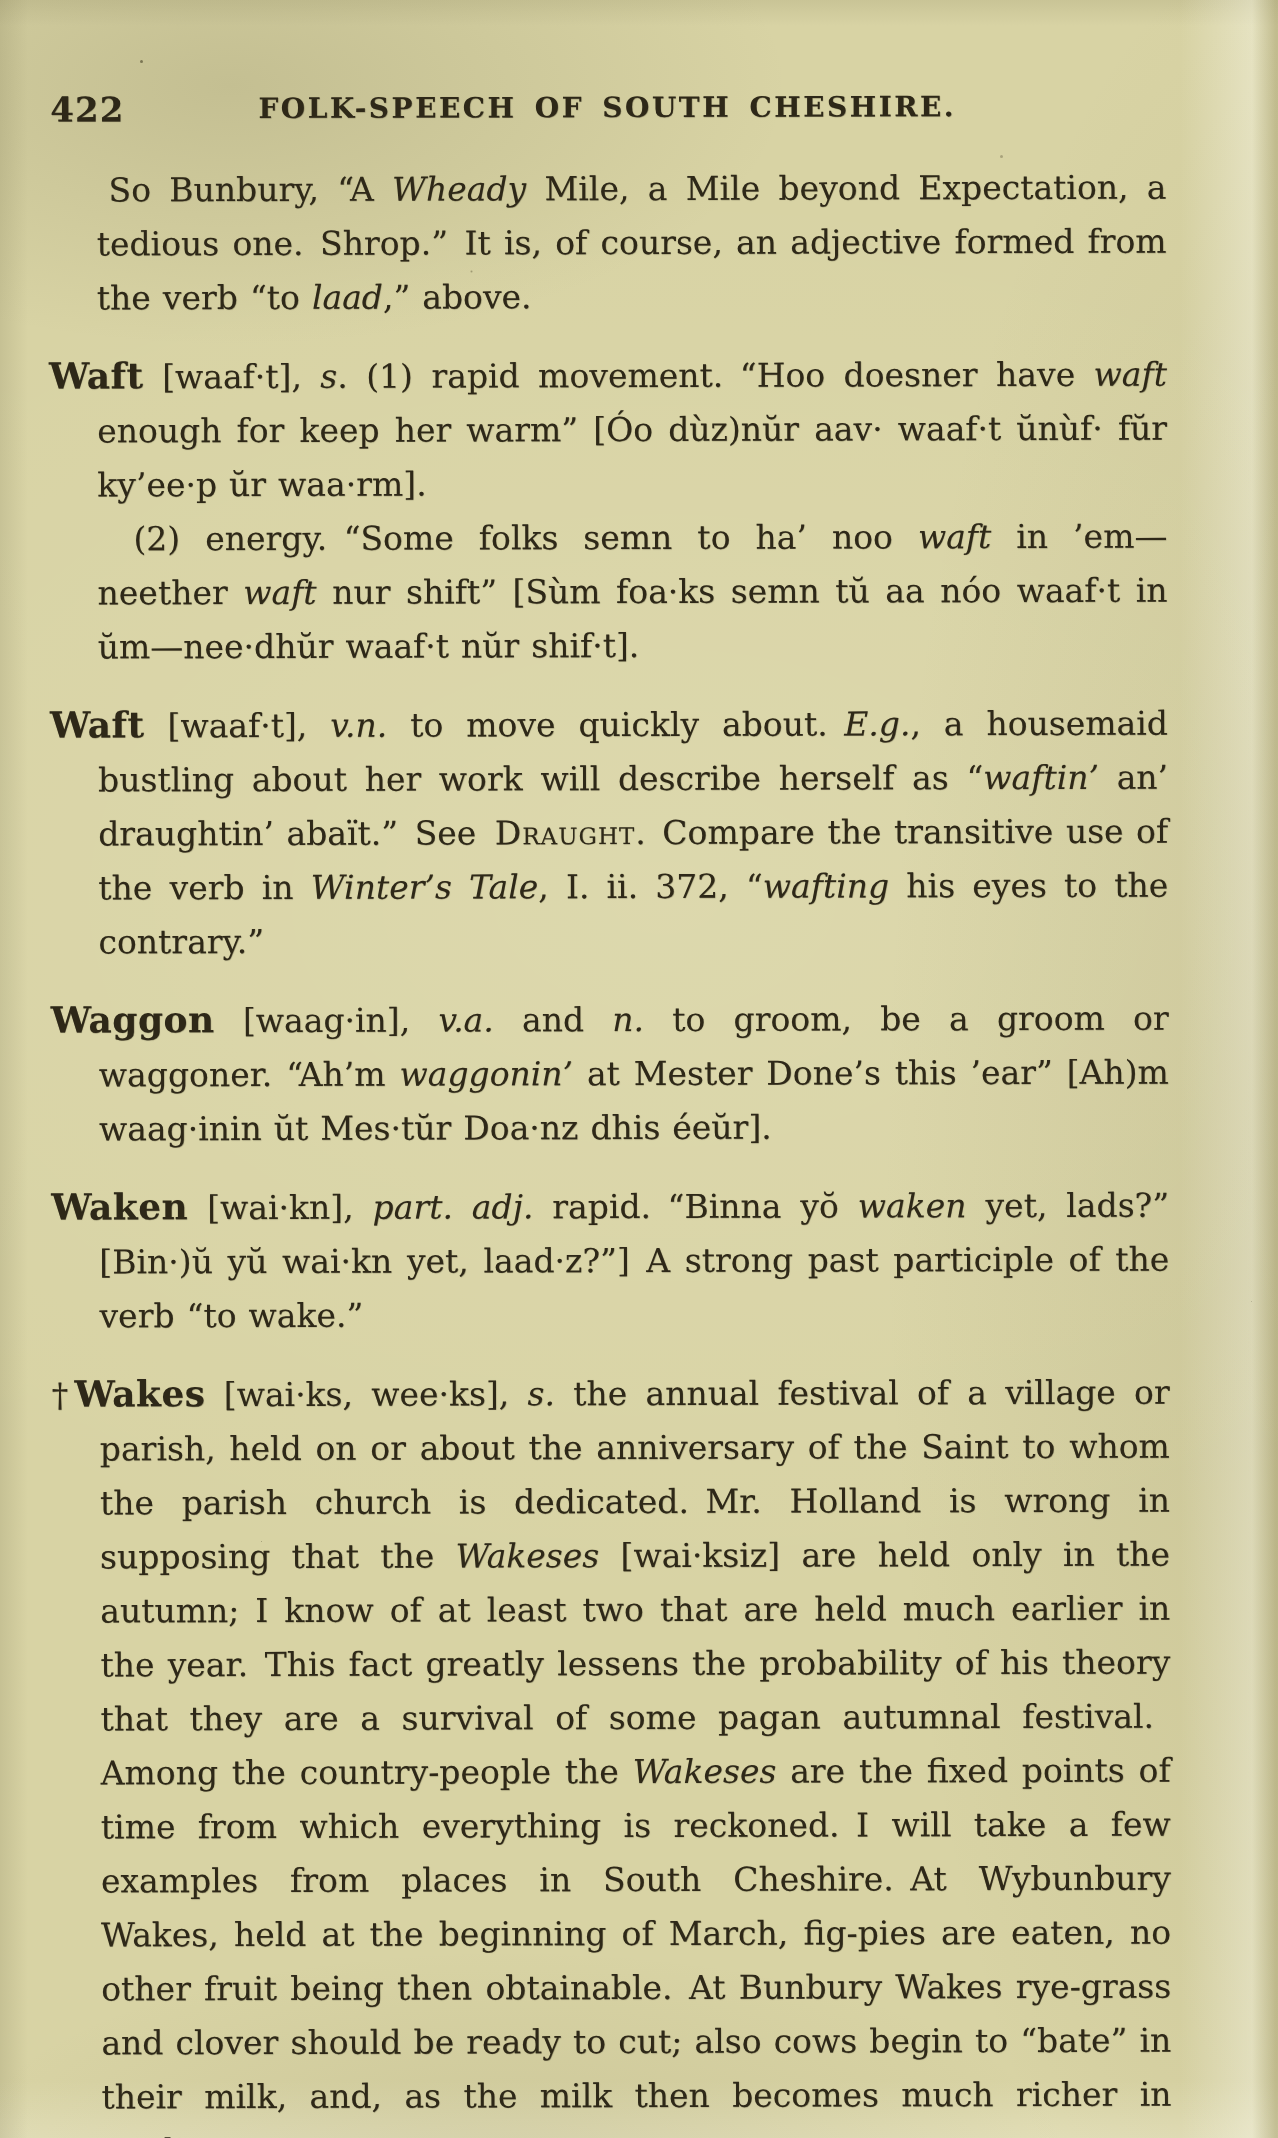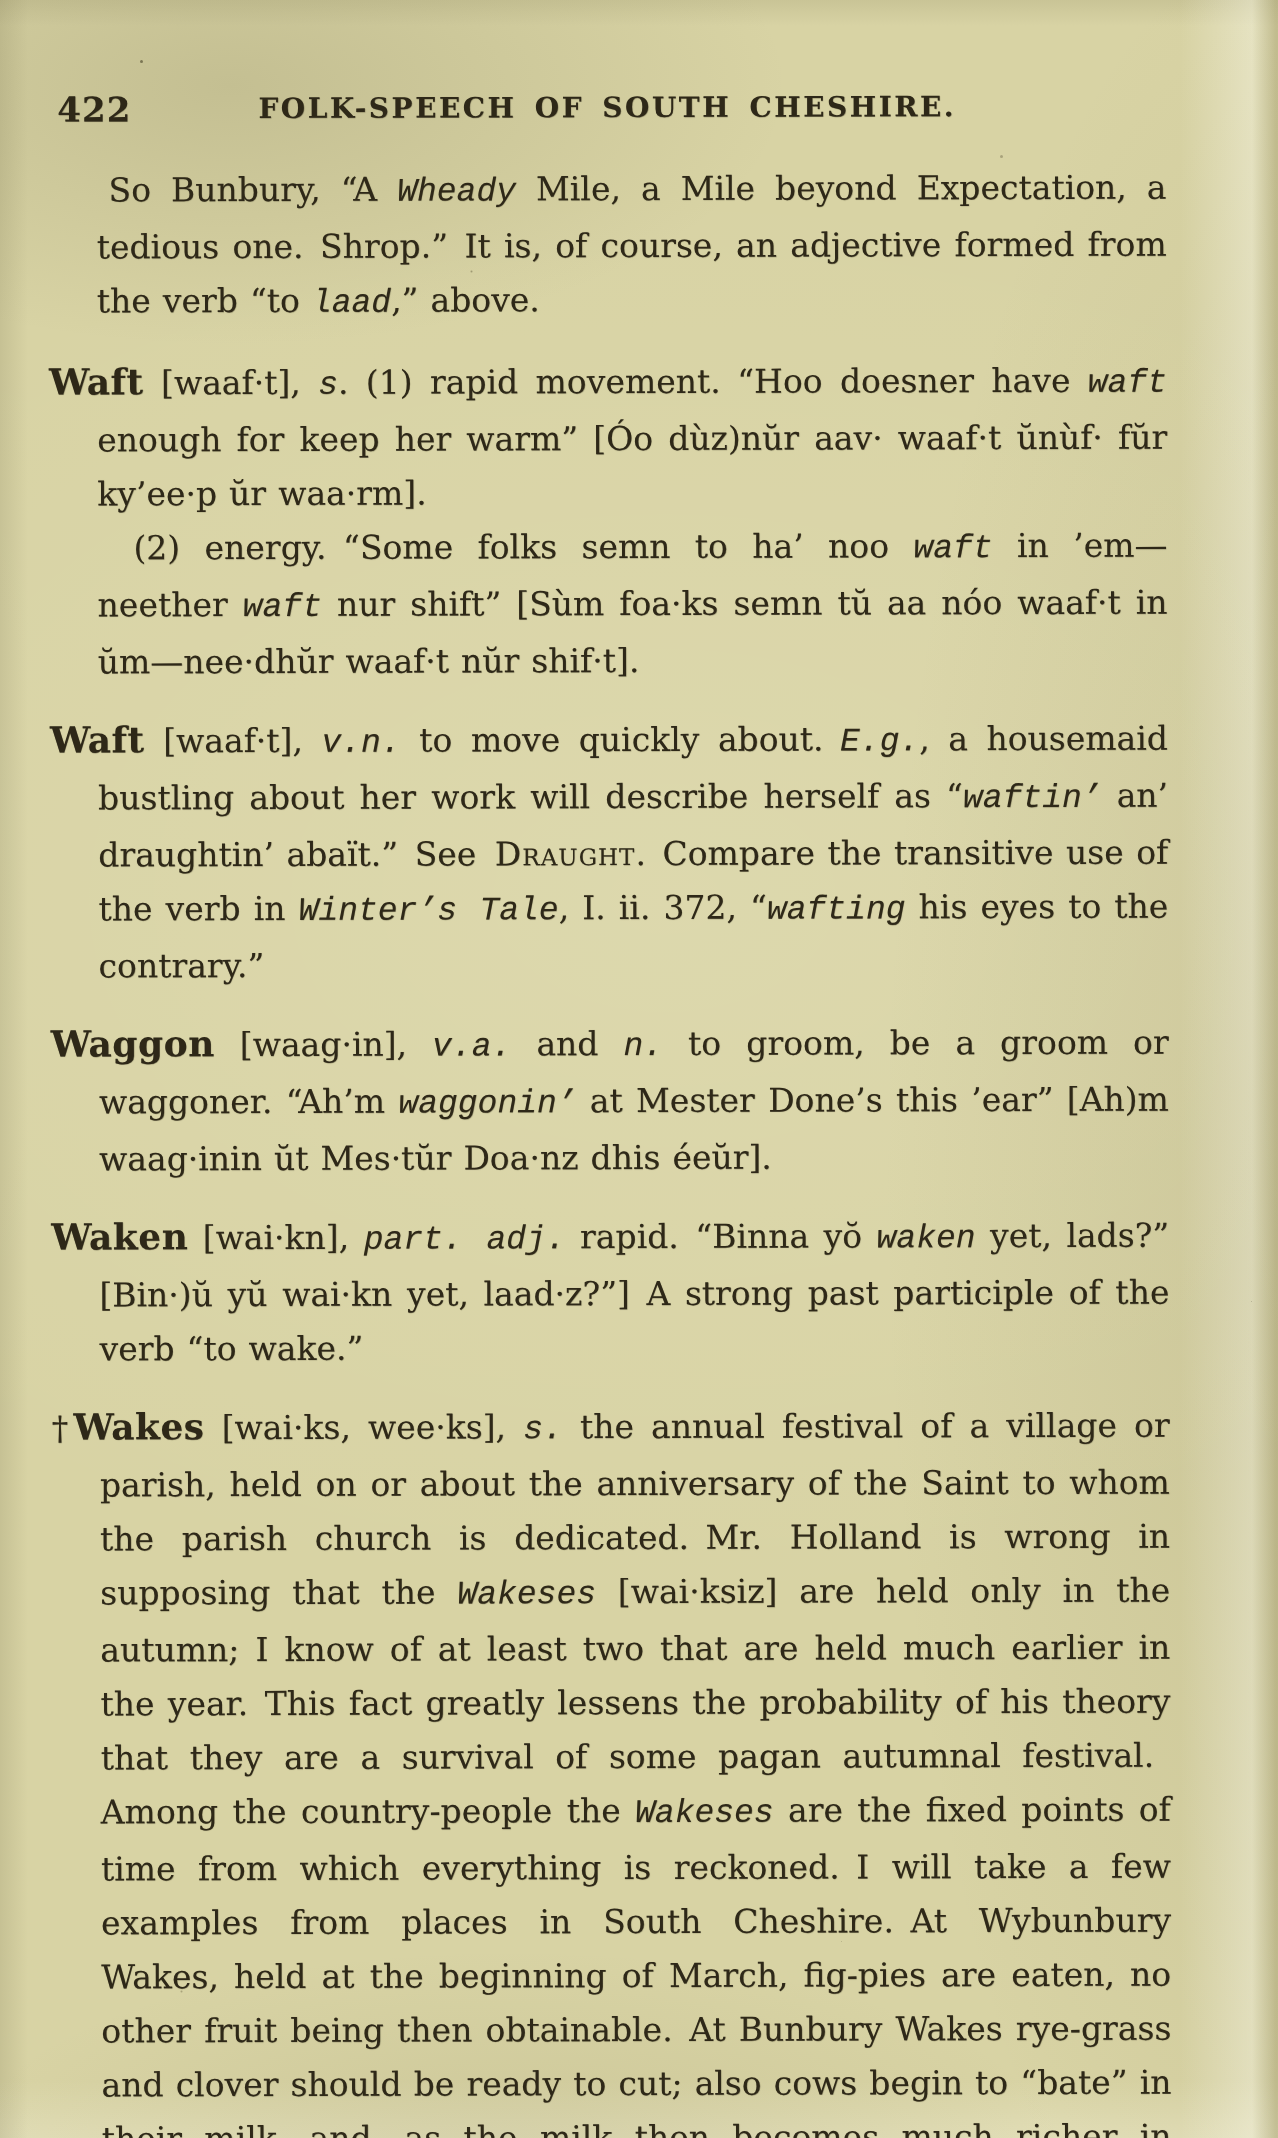--- a/index.html
+++ b/index.html
@@ -31,21 +31,21 @@
     transform: rotate(-0.15deg);
     transform-origin: 50% 0;
   }
   .running-header {
     position: relative;
     height: 46px;
     margin-bottom: 28px;
   }
   .page-number {
     position: absolute;
-    left: 9px;
+    left: 2px;
     top: 0;
     font-size: 34px;
     font-weight: bold;
     letter-spacing: 1px;
     text-shadow: 0.4px 0.5px 0.7px rgba(44,38,20,0.45);
   }
   .running-title {
     position: absolute;
     left: 0; right: 0;
     top: 3px;
@@ -77,21 +77,21 @@
   }
   .kind-subentry {
     margin-left: 48px;
     text-indent: 36px;
   }
   .s-b {
     font-weight: bold;
     font-size: 1.09em;
     letter-spacing: 0.5px;
   }
-  .s-i { font-style: italic; font-family: Liberation Mono, monospace; }
+  .s-i { font-style: italic; }
   .s-sc {
     font-variant: small-caps;
     letter-spacing: 1px;
     margin-left: 6px;
   }
   .speck {
     position: absolute;
     width: 3px; height: 3px;
     border-radius: 50%;
     background: rgba(60,54,30,0.55);

